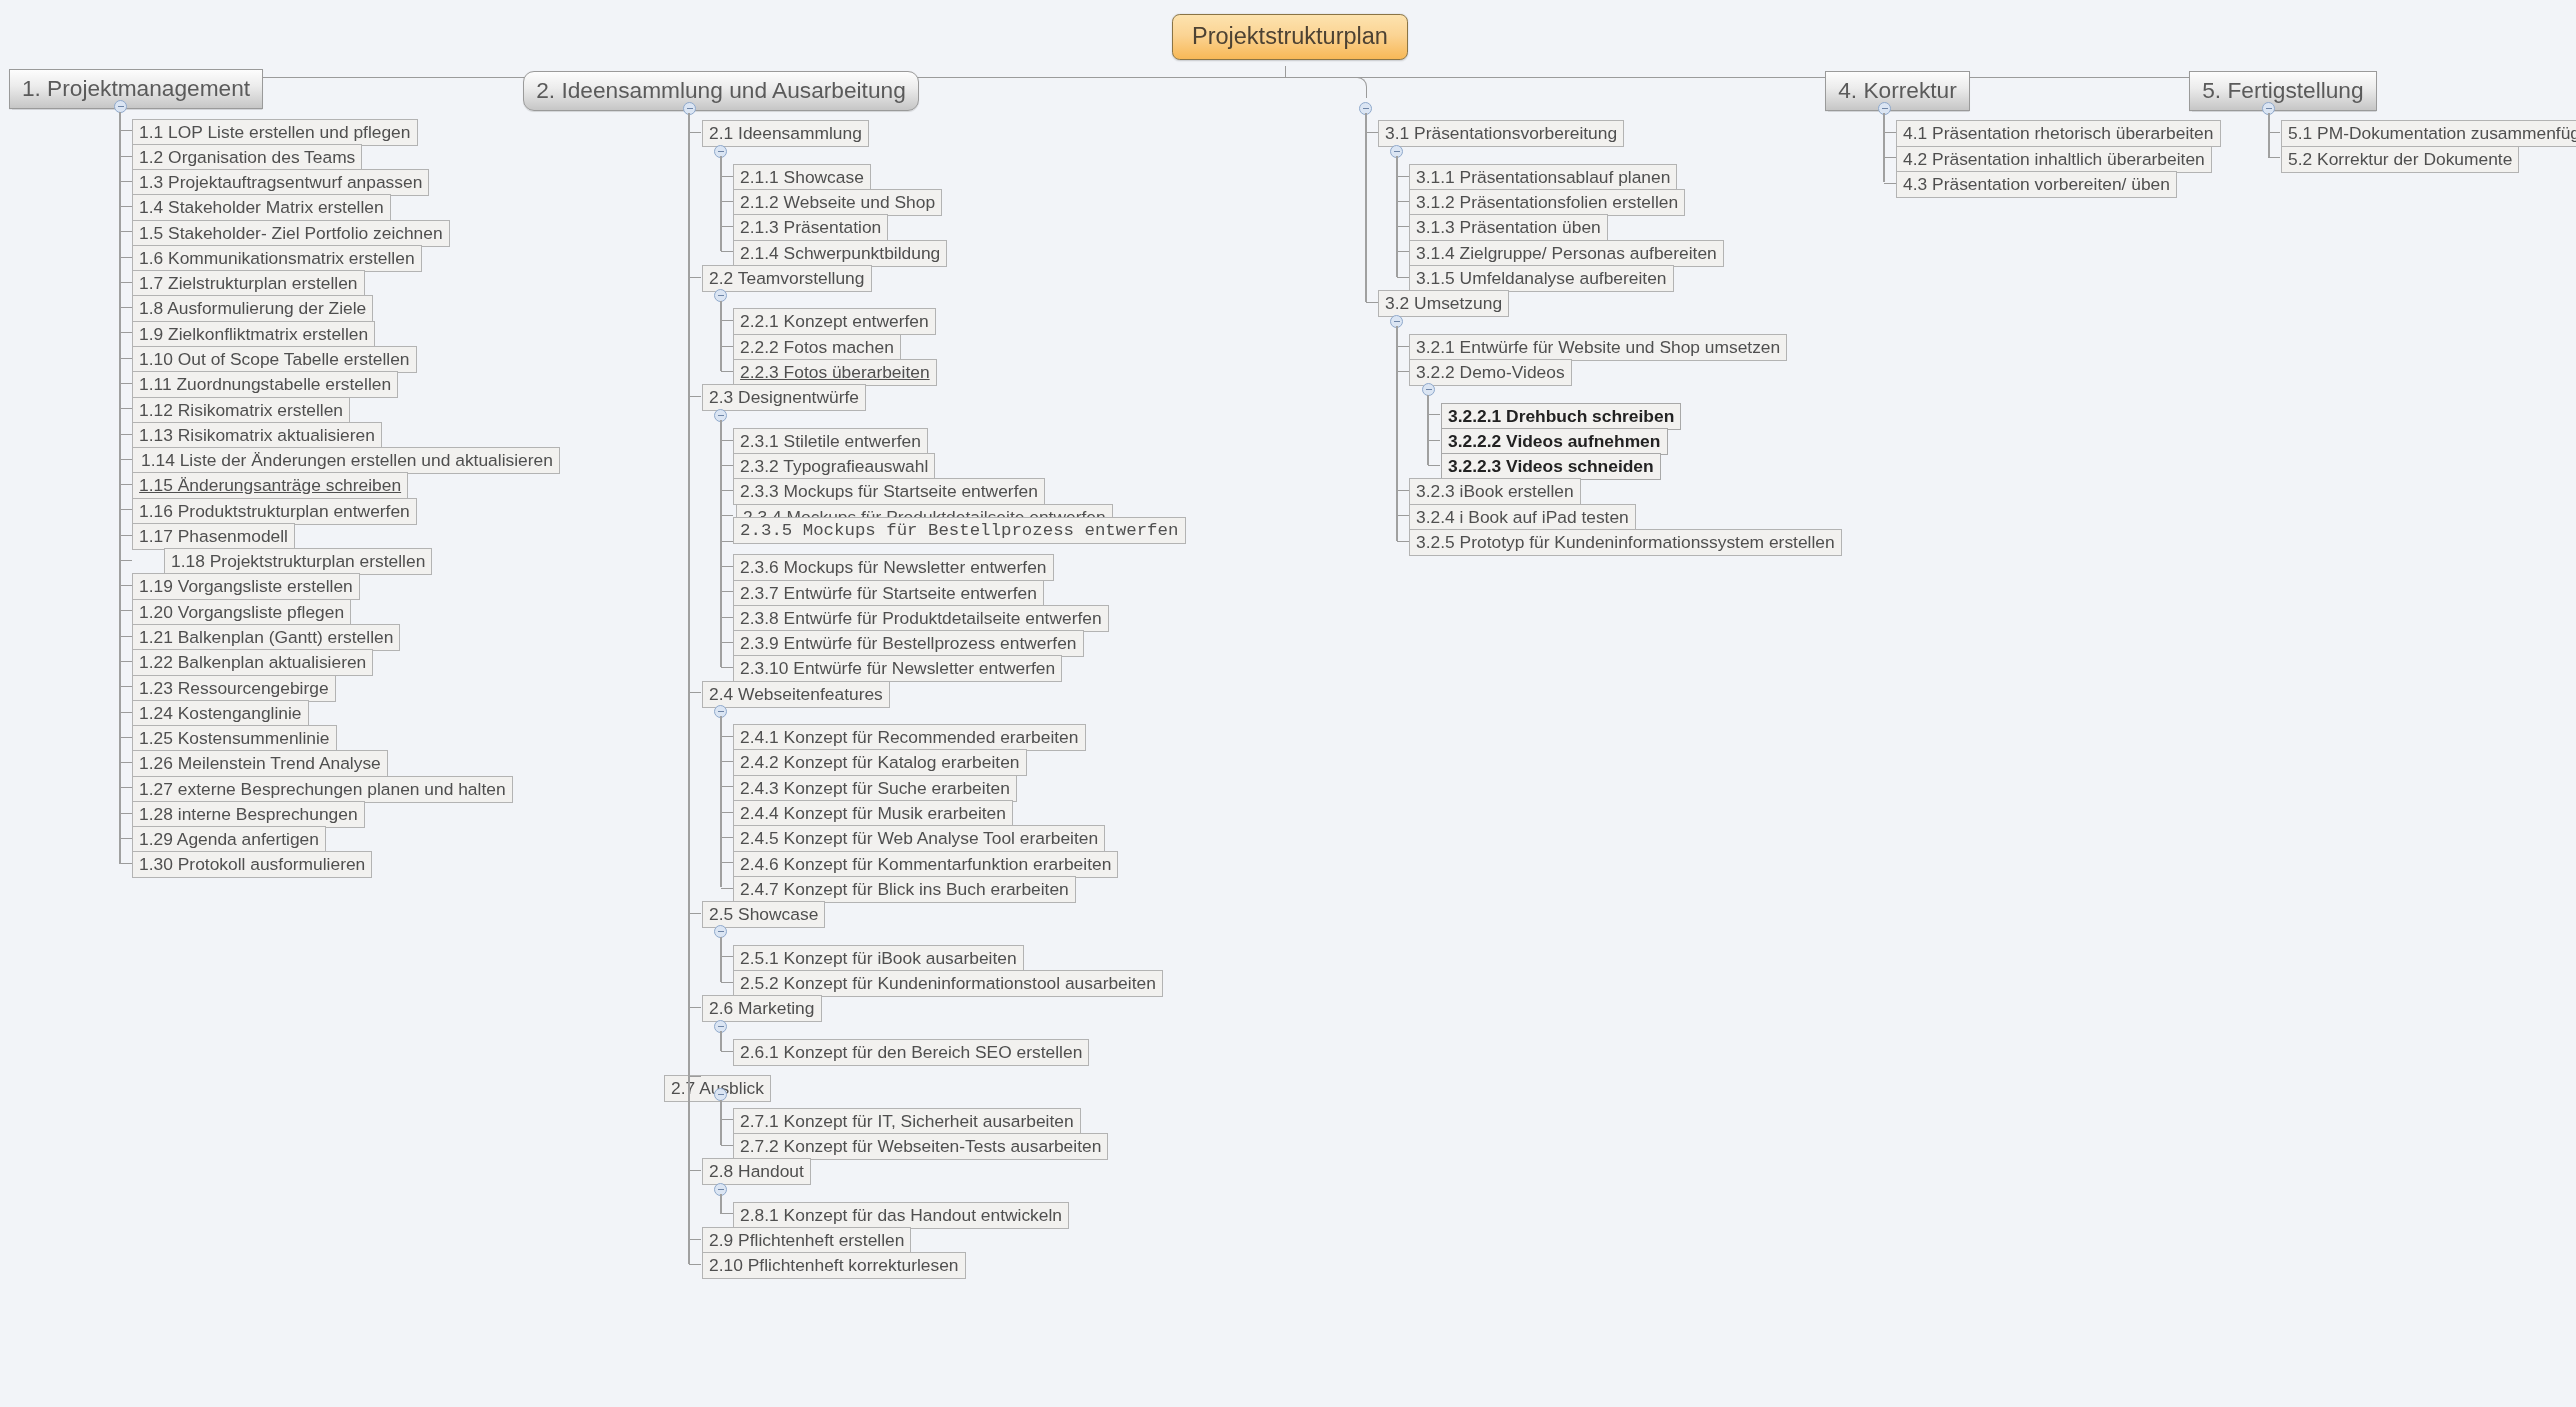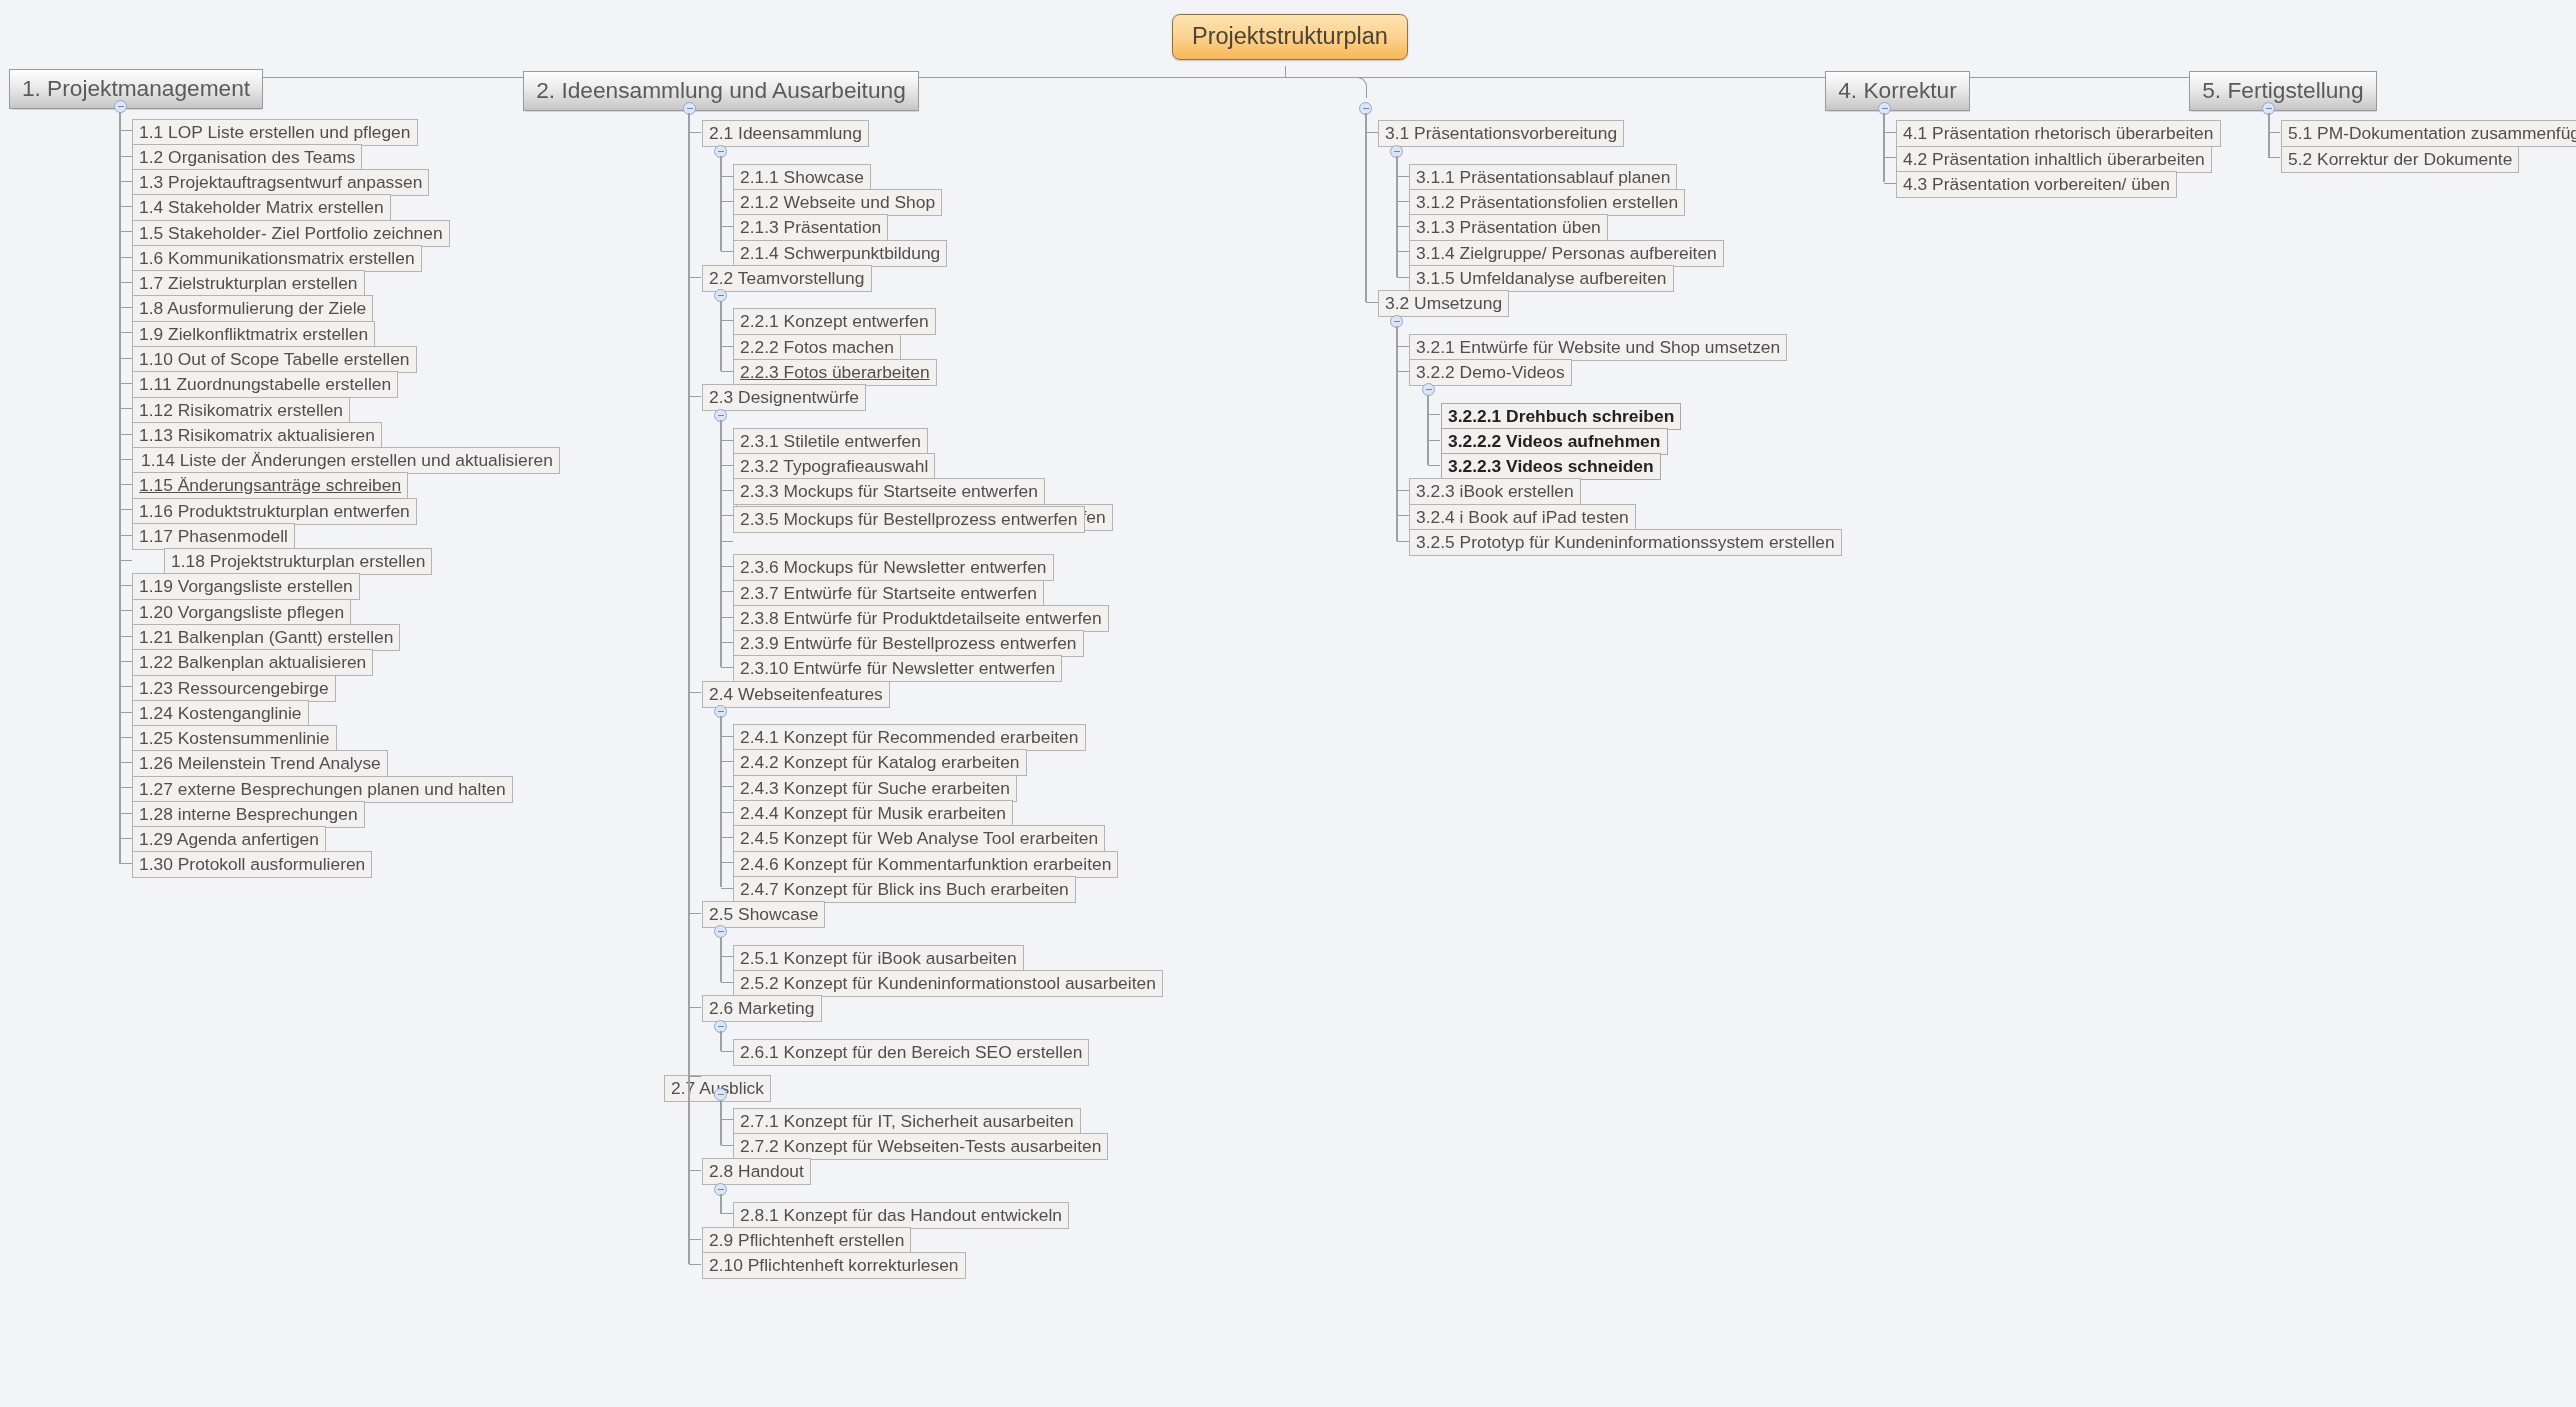--- a/index.html
+++ b/index.html
@@ -119,21 +119,21 @@
 </head>
 <body>
 
 <div id="map">
     <div class="node root">Projektstrukturplan</div>
     <div class="vline" style="left: 1285px; top: 66px; height: 10.5px;"></div>
     <div class="hline" style="left: 130px; top: 77px; width: 2129px;"></div>
     <div class="elbow" style="left: 120px; top: 77px; width: 9.6px; height: 18.3px;"></div>
     <div class="node lv1" style="left: 8.7px; top: 69px;">1. Projektmanagement</div>
     <div class="elbow" style="left: 689px; top: 77px; width: 9.6px; height: 20px;"></div>
-    <div class="node lv1" style="left: 523px; top: 71px;">2. Ideensammlung und Ausarbeitung</div>
+    <div class="node lv1" style="left: 523px; top: 71px; border-radius: 11px;">2. Ideensammlung und Ausarbeitung</div>
     <div class="elbow right" style="left: 1356px; top: 77px; width: 9.6px; height: 20px;"></div>
     <div class="elbow right" style="left: 1874px; top: 77px; width: 9.6px; height: 20px;"></div>
     <div class="node lv1" style="left: 1825px; top: 71px;">4. Korrektur</div>
     <div class="elbow right" style="left: 2259px; top: 77px; width: 9.6px; height: 20px;"></div>
     <div class="node lv1" style="left: 2189px; top: 71px;">5. Fertigstellung</div>
     <div class="toggle" style="left: 114px; top: 100px;"></div>
     <div class="node leaf" style="left: 132px; top: 119px;">1.1 LOP Liste erstellen und pflegen</div>
     <div class="hline" style="left: 120px; top: 130px; width: 12.2px;"></div>
     <div class="node leaf" style="left: 132px; top: 144px;">1.2 Organisation des Teams</div>
     <div class="hline" style="left: 120px; top: 156px; width: 12.2px;"></div>
@@ -221,21 +221,21 @@
     <div class="hline" style="left: 689px; top: 396px; width: 12.2px;"></div>
     <div class="toggle" style="left: 714px; top: 409px;"></div>
     <div class="node leaf" style="left: 733px; top: 428px;">2.3.1 Stiletile entwerfen</div>
     <div class="hline" style="left: 721px; top: 440px; width: 12.2px;"></div>
     <div class="node leaf" style="left: 733px; top: 453px;">2.3.2 Typografieauswahl</div>
     <div class="hline" style="left: 721px; top: 465px; width: 12.2px;"></div>
     <div class="node leaf" style="left: 733px; top: 478px;">2.3.3 Mockups für Startseite entwerfen</div>
     <div class="hline" style="left: 721px; top: 490px; width: 12.2px;"></div>
     <div class="node leaf" style="left: 736px; top: 504px;">2.3.4 Mockups für Produktdetailseite entwerfen</div>
     <div class="hline" style="left: 721px; top: 515px; width: 12.2px;"></div>
-    <div class="node leaf" style="left: 733px; top: 506px;">2.3.5 Mockups für Bestellprozess entwerfen</div>
+    <div class="node leaf" style="left: 733px; top: 517px; font-family: Liberation Mono, monospace;">2.3.5 Mockups für Bestellprozess entwerfen</div>
     <div class="hline" style="left: 721px; top: 541px; width: 12.2px;"></div>
     <div class="node leaf" style="left: 733px; top: 554px;">2.3.6 Mockups für Newsletter entwerfen</div>
     <div class="hline" style="left: 721px; top: 566px; width: 12.2px;"></div>
     <div class="node leaf" style="left: 733px; top: 580px;">2.3.7 Entwürfe für Startseite entwerfen</div>
     <div class="hline" style="left: 721px; top: 591px; width: 12.2px;"></div>
     <div class="node leaf" style="left: 733px; top: 605px;">2.3.8 Entwürfe für Produktdetailseite entwerfen</div>
     <div class="hline" style="left: 721px; top: 617px; width: 12.2px;"></div>
     <div class="node leaf" style="left: 733px; top: 630px;">2.3.9 Entwürfe für Bestellprozess entwerfen</div>
     <div class="hline" style="left: 721px; top: 642px; width: 12.2px;"></div>
     <div class="node leaf" style="left: 733px; top: 655px;">2.3.10 Entwürfe für Newsletter entwerfen</div>

